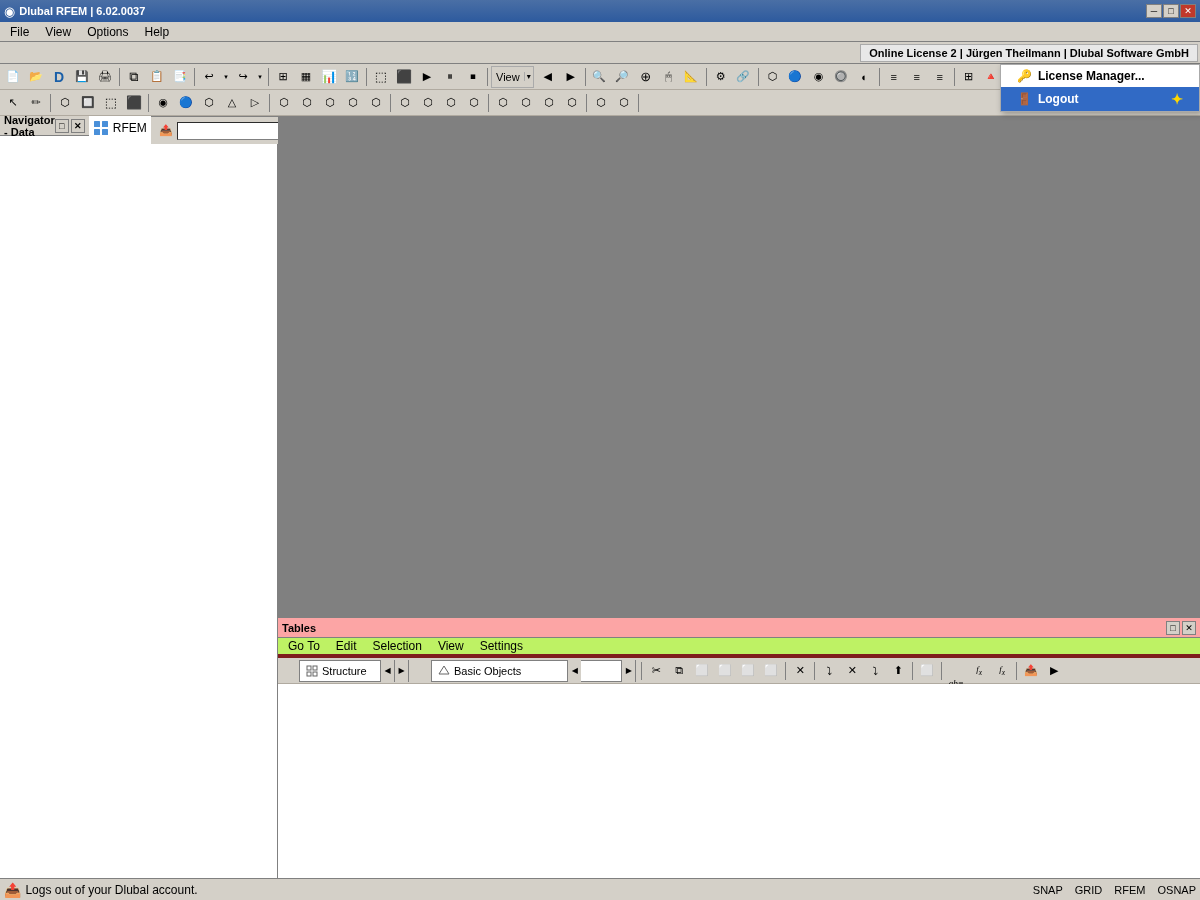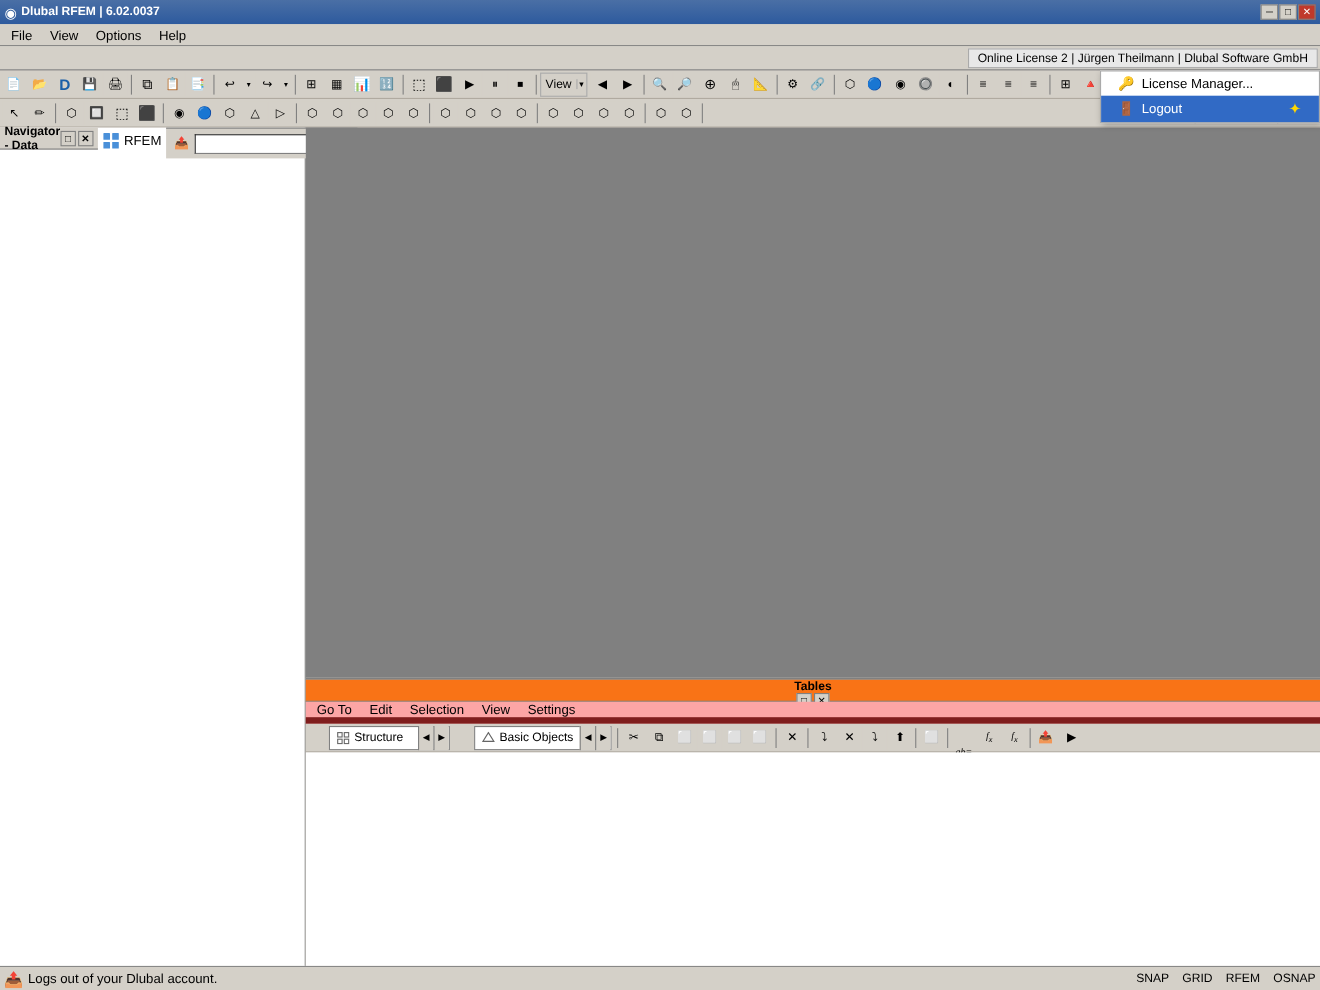--- a/index.html
+++ b/index.html
@@ -45,20 +45,21 @@
     
     #license-bar {
       height: 22px;
       background: #d4d0c8;
       border-bottom: 1px solid #808080;
       display: flex;
       align-items: center;
       justify-content: flex-end;
       padding: 0 2px;
       position: relative;
+      font-weight: bold;
     }
     #license-text {
       font-size: 11px;
       padding: 2px 8px;
       background: #e8e8e8;
       border: 1px solid #aaa;
       cursor: pointer;
     }
 
     
@@ -167,36 +168,35 @@
       right: 0;
       height: 262px;
       background: #d4d0c8;
       border-top: 2px solid #808080;
       z-index: 10;
       display: flex;
       flex-direction: column;
     }
     #tables-header {
       height: 20px;
-      background: #f97316;
+      background: #fca5a5;
       border-bottom: 1px solid #808080;
       display: flex;
       align-items: center;
       justify-content: space-between;
       padding: 0 4px;
-      flex-direction: column;
     }
     #tables-title { font-size: 11px; font-weight: bold; }
     #tables-controls { display: flex; gap: 2px; }
     .tbl-ctrl-btn { width: 14px; height: 14px; background: #d4d0c8; border: 1px solid #808080; display: flex; align-items: center; justify-content: center; font-size: 9px; cursor: pointer; }
 
     #tables-menu {
       height: 20px;
-      background: #fca5a5;
-      border-bottom: 6px solid #7f1d1d;
+      background: #bef264;
+      border-bottom: 4px solid #7f1d1d;
       display: flex;
       align-items: center;
       padding: 0 2px;
     }
     .tbl-menu-item { padding: 2px 8px; cursor: pointer; font-size: 12px; }
 
     #tables-toolbar {
       height: 26px;
       background: #d4d0c8;
       border-bottom: 1px solid #b0aaa0;
@@ -588,21 +588,21 @@
               <rect x="7" y="1" width="4" height="4" fill="none" stroke="#666" stroke-width="1"></rect>
               <rect x="1" y="7" width="4" height="4" fill="none" stroke="#666" stroke-width="1"></rect>
               <rect x="7" y="7" width="4" height="4" fill="none" stroke="#666" stroke-width="1"></rect>
             </svg>
             <span>Structure</span>
           </div>
           <div class="tbl-nav-btn">◀</div>
           <div class="tbl-nav-btn">▶</div>
         </div>
 
-        <div class="tbl-dropdown-wrapper" style="min-width:120px;">
+        <div class="tbl-dropdown-wrapper" style="min-width:120px;gap:40px;">
           <div class="tbl-dropdown-label">
             <svg width="12" height="12" viewBox="0 0 12 12">
               <path d="M6 1L11 9H1Z" fill="none" stroke="#666" stroke-width="1"></path>
             </svg>
             <span>Basic Objects</span>
           </div>
           <div class="tbl-nav-btn">◀</div>
           <div class="tbl-nav-btn">▶</div>
         </div>
 

